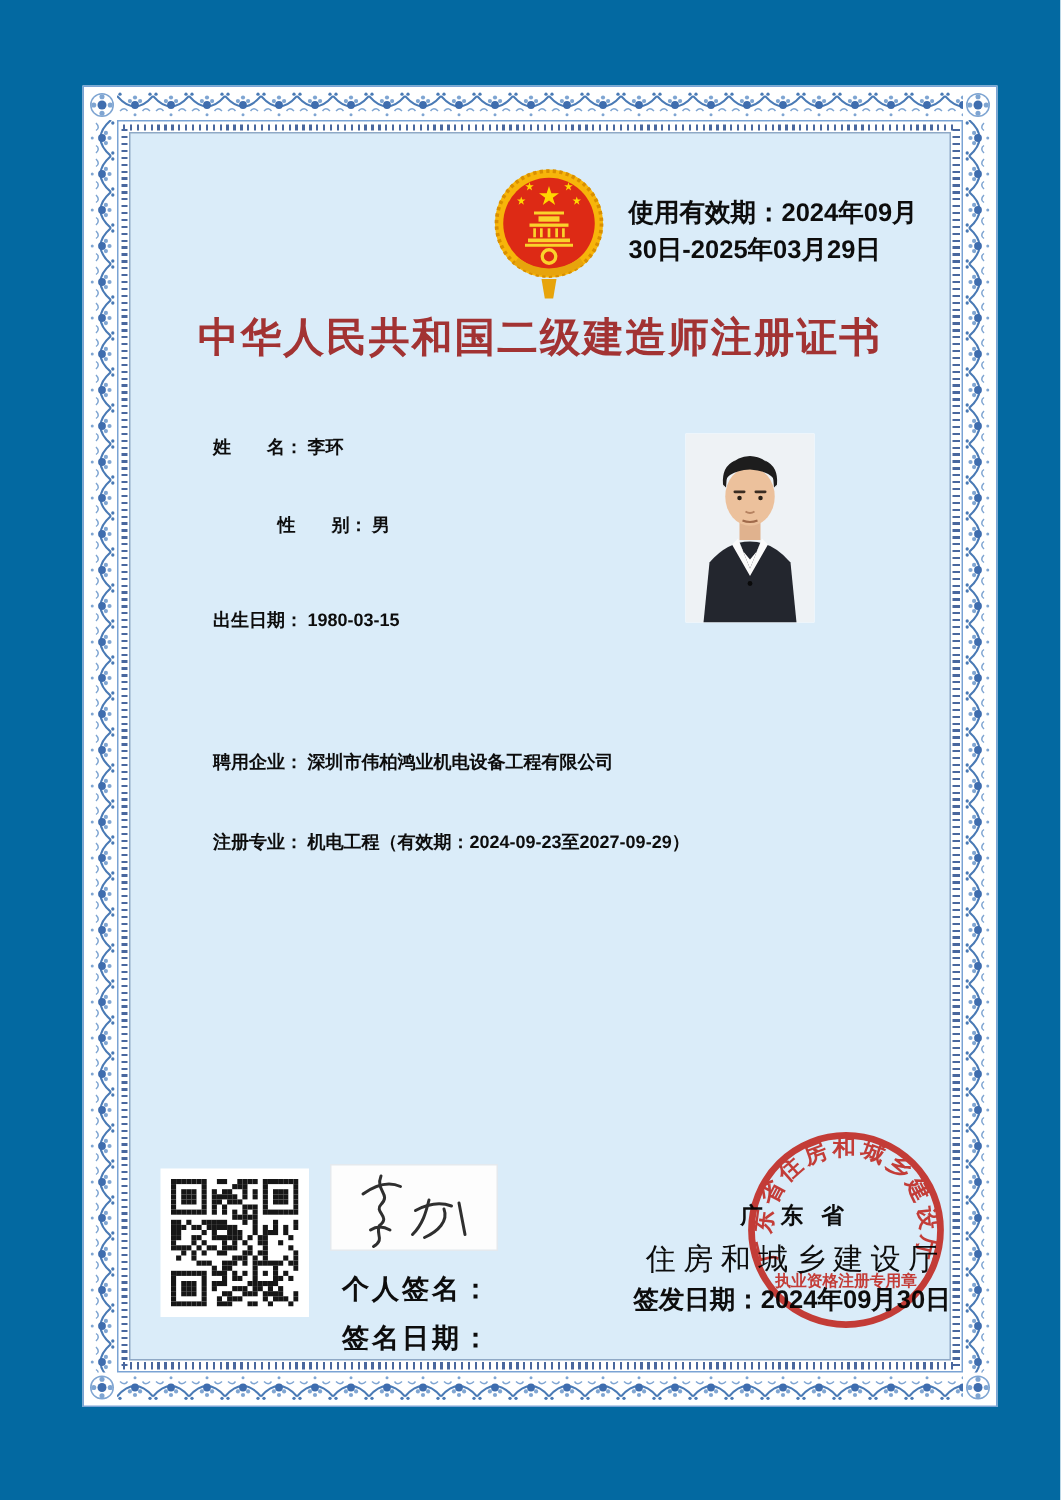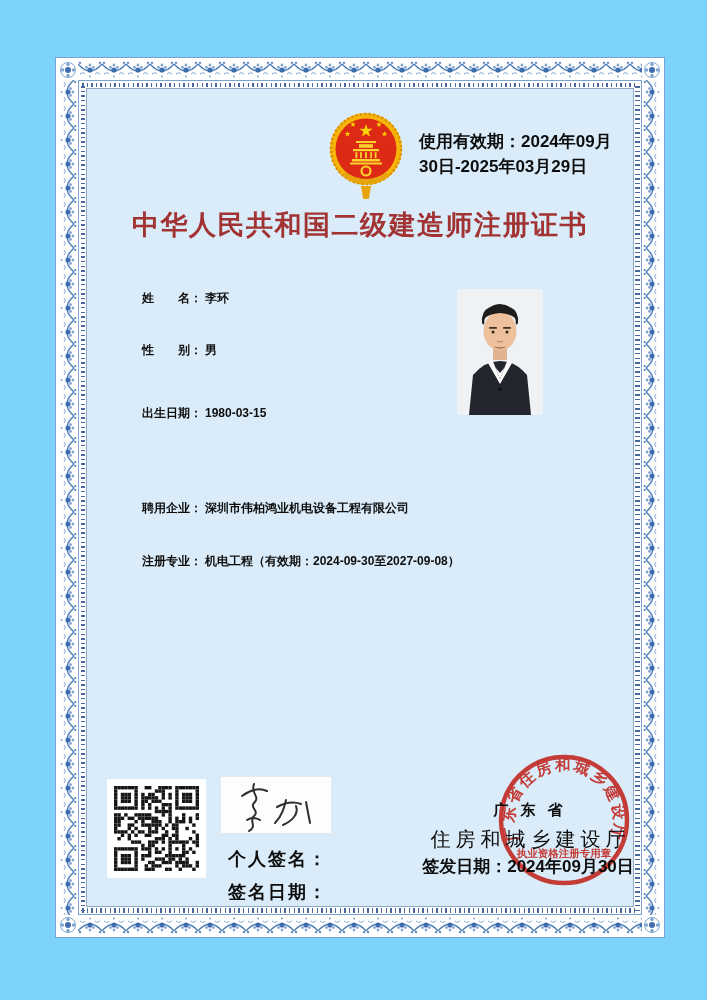--- a/index.html
+++ b/index.html
@@ -1,16 +1,16 @@
 <!DOCTYPE html>
 <html><head>
 <meta charset="utf-8">
 <style>
   html,body{margin:0;padding:0;background:#ffffff;}
-  .page{position:relative;width:707px;height:1000px;background:#7dd3fc;overflow:hidden;
+  .page{position:relative;width:707px;height:1000px;background:#0369a1;overflow:hidden;
         font-family:"Liberation Sans","DejaVu Sans",sans-serif;color:#111;}
   .cert{position:absolute;left:55px;top:57px;width:610px;height:881px;background:#ffffff;
         border:1px solid #7aa3d4;box-sizing:border-box;}
   
   .strip{position:absolute;display:flex;overflow:hidden;}
   .strip.h{flex-direction:row;left:22px;right:22px;height:20px;}
   .strip.top{top:2px;}
   .strip.bottom{bottom:2px;transform:scaleY(-1);}
   .strip.v{flex-direction:column;top:22px;bottom:22px;width:20px;}
   .strip.left{left:2px;}
@@ -29,21 +29,21 @@
     background:repeating-linear-gradient(0deg,#49679e 0 1.5px,rgba(0,0,0,0) 1.5px 4.6px);}
   .content{position:absolute;inset:30px;background:#daecf9;border:1.5px solid #8fa9c6;box-sizing:border-box;}
 
   .emblem{position:absolute;left:241px;top:22px;width:76px;height:95px;}
   .validity{position:absolute;left:332px;top:40px;width:218px;
     font-size:17px;font-weight:bold;line-height:25px;color:#0d0d0d;}
   .title{position:absolute;left:0;top:118px;width:100%;text-align:center;
     font-size:27px;font-weight:bold;letter-spacing:1.5px;color:#a23333;}
   .frow{position:absolute;left:0;font-size:12px;font-weight:bold;white-space:nowrap;color:#0d0d0d;}
   .frow .val{margin-left:3px;}
-  .r0{top:201px;} .r1{top:253px;} .r2{top:304px;} .r3{top:356px;} .r4{top:411px;} .r5{top:464px;}
+  .r0{top:201px;} .r1{top:253px;margin-left:43px;} .r2{top:304px;} .r3{top:356px;} .r4{top:411px;} .r5{top:464px;}
 
   .photo{position:absolute;left:370px;top:200px;width:86px;height:126px;background:#ffffff;}
   .qr{position:absolute;left:20px;top:690px;width:99px;height:99px;background:#ffffff;
       display:flex;align-items:center;justify-content:center;}
   .sig{position:absolute;left:133px;top:687px;width:112px;height:58px;background:#fdfdfd;
        box-shadow:0 0 0 1px #e4e9ee inset;}
   .siglabel{position:absolute;font-size:18px;font-weight:bold;letter-spacing:2px;color:#0d0d0d;}
   .sl1{left:141px;top:758px;} .sl2{left:141px;top:791px;}
 
   .issuer{position:absolute;left:331px;top:0;width:220px;text-align:center;color:#0d0d0d;}
@@ -1585,21 +1585,21 @@
       <div class="frow r1" style="left:55px;">
         <span>性　　别：</span><span class="val">男</span>
       </div>
       <div class="frow r2" style="left:55px;margin-top:12px;">
         <span>出生日期：</span><span class="val">1980-03-15</span>
       </div>
       <div class="frow r4" style="left:55px;">
         <span>聘用企业：</span><span class="val">深圳市伟柏鸿业机电设备工程有限公司</span>
       </div>
       <div class="frow r5" style="left:55px;">
-        <span>注册专业：</span><span class="val">机电工程（有效期：2024-09-30至2027-09-08）</span>
+        <span>注册专业：</span><span class="val">机电工程（有效期：2024-09-23至2027-09-29）</span>
       </div>
       <style>.frow{left:55px;}</style>
 
       <div class="photo">
         <svg width="86" height="126" viewBox="0 0 86 126">
           <rect x="0" y="0" width="86" height="126" fill="#eef2f5"></rect>
           <path d="M12,126 L16,86 Q28,72 43,72 Q58,72 70,86 L74,126 Z" fill="#23262e"></path>
           <path d="M35,70 L43,90 L51,70 L48,78 L43,84 L38,78 Z" fill="#ffffff"></path>
           <path d="M35,70 L43,90 L51,70 L55,74 L43,95 L31,74 Z" fill="#fbfbfb"></path>
           <rect x="36" y="57" width="14" height="14" fill="#e0b28e"></rect>

